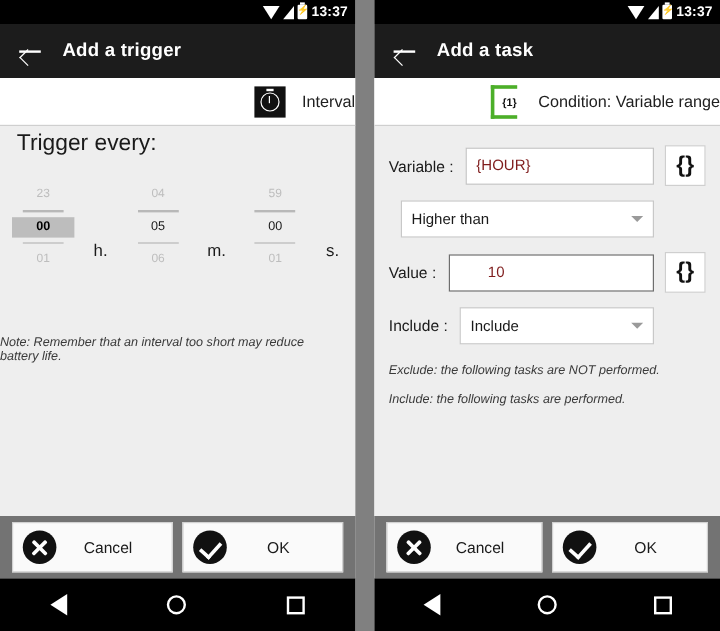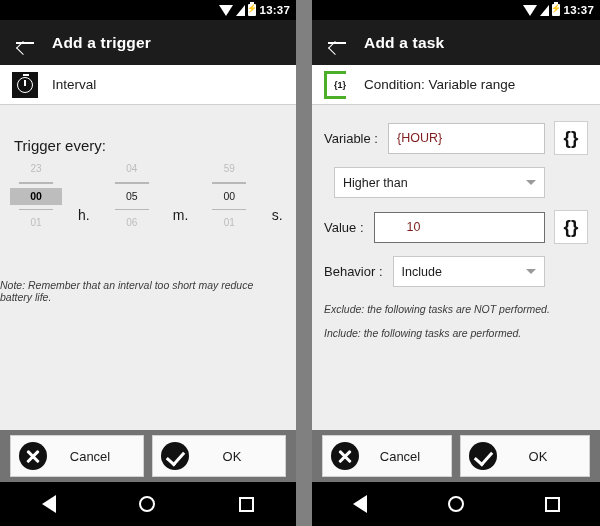--- a/index.html
+++ b/index.html
@@ -71,20 +71,21 @@
     border-bottom: 1.8px solid #fff; transform: rotate(45deg);
     transform-origin: left bottom;
   }
   .ab-title { font-size: 15.5px; font-weight: bold; letter-spacing: .2px; }
 
   
   .headerrow {
     height: 40px; background: #fff;
     display: flex; align-items: center; gap: 14px; padding-left: 12px;
     border-bottom: 1px solid #cfcfcf;
+    justify-content: flex-end;
   }
   .hdr-icon-clock {
     width: 26px; height: 26px; background: #111;
     display: flex; align-items: center; justify-content: center;
     flex: 0 0 26px;
   }
   .clock-glyph {
     width: 16px; height: 16px; border: 1.6px solid #fff; border-radius: 50%;
     position: relative;
   }
@@ -110,22 +111,22 @@
   }
   .hdr-label { font-size: 13.5px; color: #202020; }
 
   
   .body {
     flex: 1 1 auto; background: #eeeeee; position: relative;
     padding: 0 12px; overflow: hidden;
   }
 
   
-  .trigger-label { font-size: 15px; color: #1a1a1a; margin: 32px 0 0 2px; }
-  .timepicker { margin-top: 6px; display: flex; align-items: center; gap: 17px; }
+  .trigger-label { font-size: 19px; color: #1a1a1a; margin: 4px 0 0 2px; }
+  .timepicker { margin-top: 22px; display: flex; align-items: center; gap: 17px; }
   .tp-col { width: 48px; display: flex; flex-direction: column; align-items: center; }
   .tp-ghost { font-size: 10px; color: #bdbdbd; height: 18px; line-height: 18px; }
   .tp-rule { width: 34px; height: 1.5px; background: #b8b8b8; margin: 4px 0; }
   .tp-val {
     font-size: 10.5px; color: #1a1a1a; height: 17px; line-height: 17px;
     padding: 0 20px;
   }
   .tp-val.sel { background: #bdbdbd; color: #000; font-weight: bold; }
   .tp-unit {
     font-size: 14px; color: #1a1a1a; width: 26px; text-align: center;
@@ -341,21 +342,21 @@
           </div>
         </div>
 
         <div class="row">
           <span class="row-label">Value :</span>
           <span class="txtinput focused">10</span>
           <span class="braces-btn">{}</span>
         </div>
 
         <div class="row">
-          <span class="row-label">Behavior :</span>
+          <span class="row-label">Include :</span>
           <div class="dropdown dd-inline">
             <span>Include</span>
             <span class="dd-caret"></span>
           </div>
         </div>
 
         <div class="legend">
           <p>Exclude: the following tasks are NOT performed.</p>
           <p>Include: the following tasks are performed.</p>
         </div>

